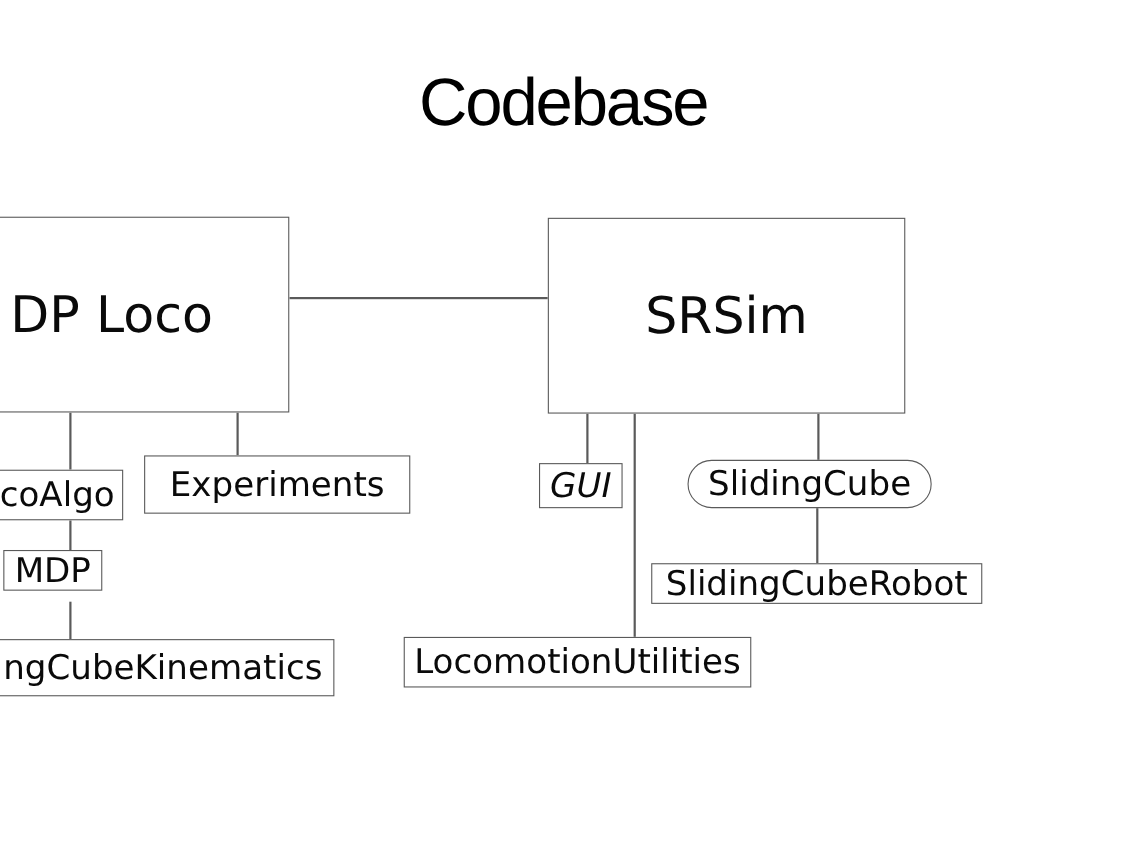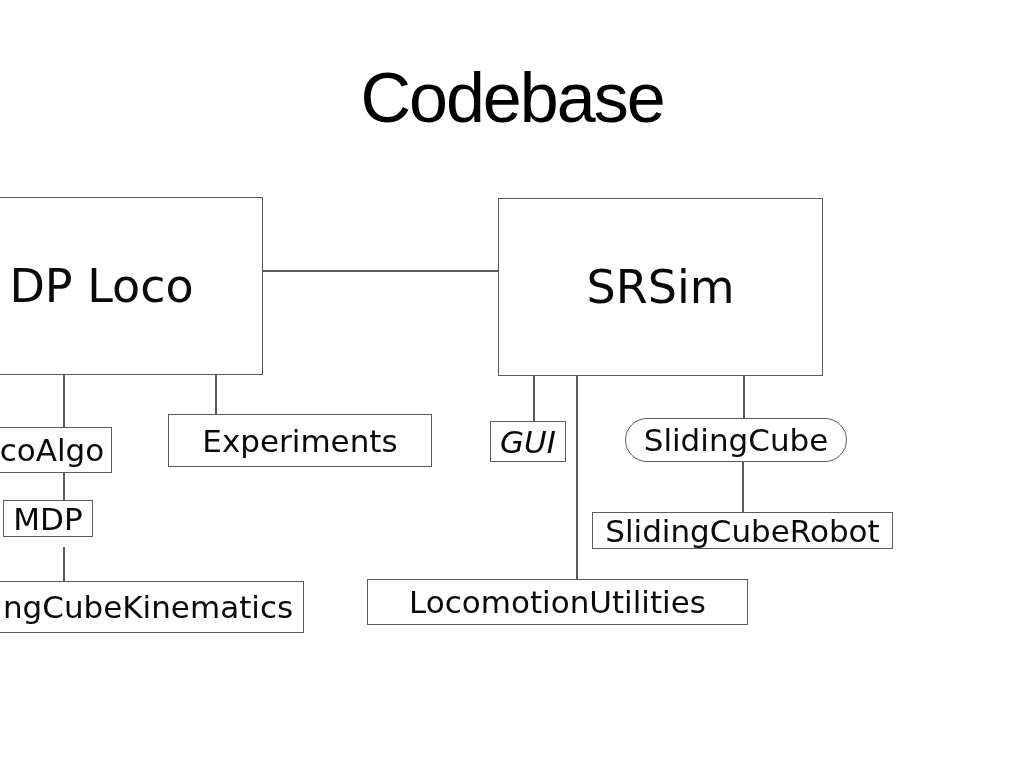--- a/index.html
+++ b/index.html
@@ -14,21 +14,21 @@
     overflow: hidden;
     font-family: "DejaVu Sans", sans-serif;
   }
   .slide-title {
     position: absolute;
     left: 0;
     top: 58px;
     width: 1024px;
     text-align: center;
     font-family: "Liberation Sans", sans-serif;
-    font-size: 70px;
+    font-size: 61px;
     font-weight: 400;
     letter-spacing: -2px;
     color: #000000;
     white-space: nowrap;
   }
   .node {
     position: absolute;
     box-sizing: border-box;
     background: #ffffff;
     border: 1.5px solid #5a5a5a;
@@ -39,27 +39,27 @@
     white-space: nowrap;
     font-family: "DejaVu Sans", sans-serif;
   }
   .node-big { font-size: 46px; }
   .node-small { font-size: 31px; }
 
   
   #node-dp-loco            { left: -60px; top: 197px; width: 323px; height: 178px; }
   #node-srsim              { left: 498px; top: 198px; width: 325px; height: 178px; }
   #node-coalgo             { left: -8px;  top: 427px; width: 120px; height: 46px; }
-  #node-experiments        { left: 131px; top: 414px; width: 264px; height: 53px; margin-left: 37px; }
+  #node-experiments        { left: 131px; top: 414px; width: 242px; height: 53px; }
   #node-mdp                { left: 3px;   top: 500px; width: 90px;  height: 37px; }
   #node-ngcubekinematics   { left: -8px;  top: 581px; width: 312px; height: 52px; }
   #node-gui                { left: 490px; top: 421px; width: 76px;  height: 41px; font-style: italic; }
   #node-slidingcube        { left: 625px; top: 418px; width: 222px; height: 44px; border-radius: 22px; }
   #node-slidingcuberobot   { left: 592px; top: 512px; width: 301px; height: 37px; }
-  #node-locomotionutilities{ left: 367px; top: 579px; width: 381px; height: 46px; }
+  #node-locomotionutilities{ left: 367px; top: 579px; width: 316px; height: 46px; }
 
   .edge {
     position: absolute;
     background: #5a5a5a;
   }
   .edge-h { height: 1.5px; }
   .edge-v { width: 1.5px; }
 
   
   #edge-dploco-srsim        { left: 263px; top: 270px; width: 235px; }

